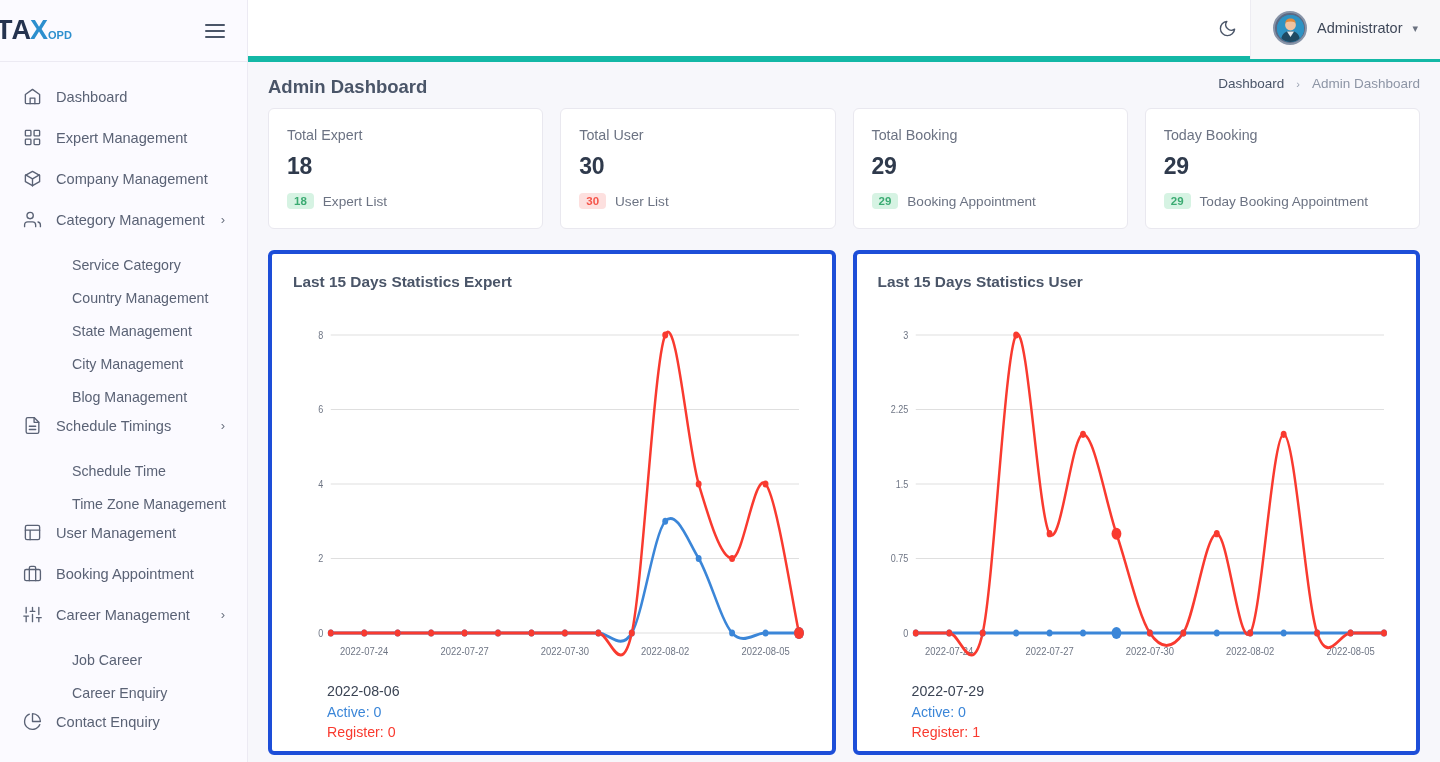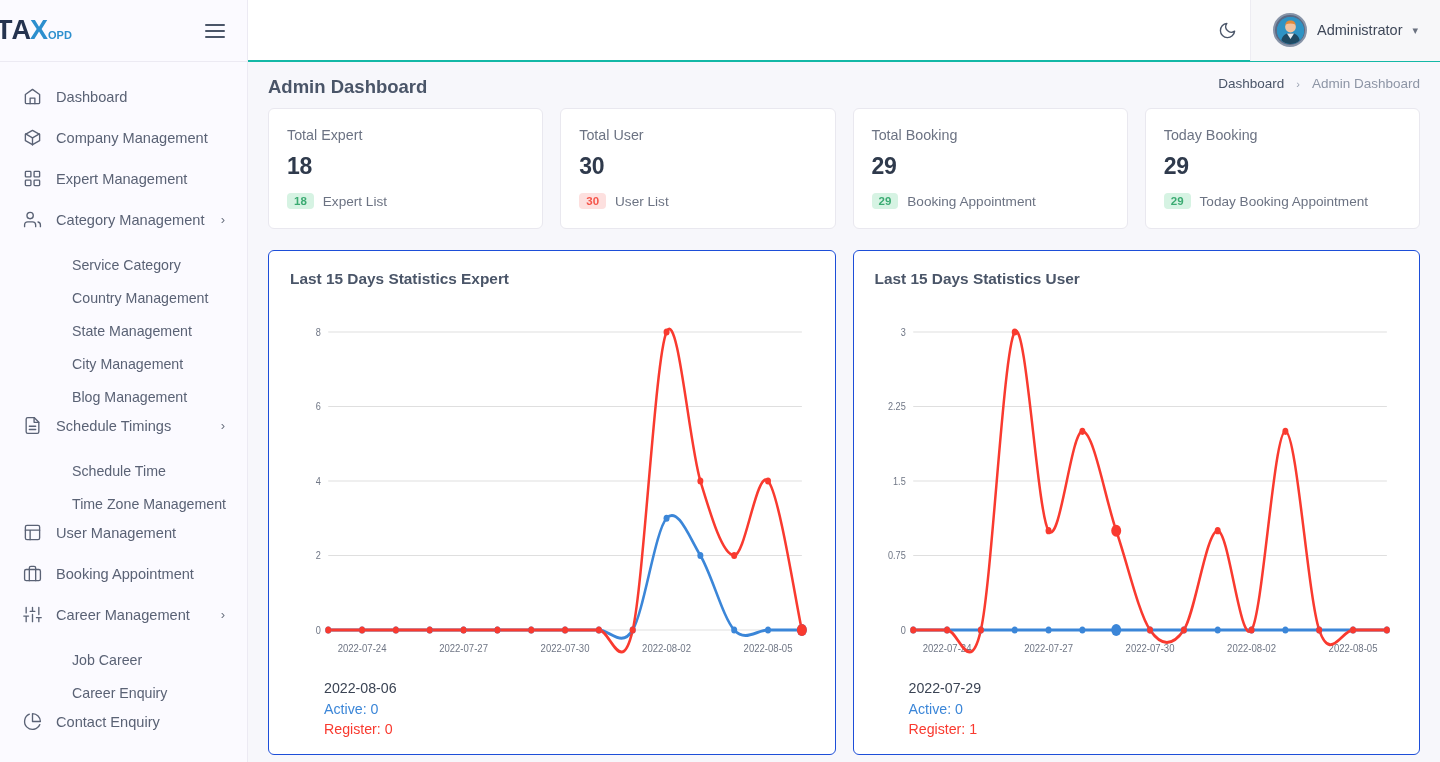--- a/index.html
+++ b/index.html
@@ -56,21 +56,21 @@
   }
   .scroll-ind {
     position: absolute; left: 0; bottom: 0; width: 248px; height: 4px;
   }
 
   
   .main { flex: 1; display: flex; flex-direction: column; min-width: 0; background: #f7f7fb; }
   .topbar {
     height: 62px; background: #fff; flex-shrink: 0;
     display: flex; align-items: center; justify-content: flex-end;
-    border-bottom: 2px solid #14b8a6;
+    border-bottom: 6px solid #14b8a6;
   }
   .moon { width: 46px; display: flex; align-items: center; justify-content: center; cursor: pointer; }
   .profile {
     display: flex; align-items: center; gap: 10px;
     height: 62px; padding: 0 22px 0 22px;
     background: #f7f7f9; border-left: 1px solid #edecf2;
     cursor: pointer;
   }
   .avatar {
     width: 34px; height: 34px; border-radius: 50%;
@@ -99,21 +99,21 @@
     padding: 18px 21px 19px 18px;
   }
   .card .t { font-size: 14.3px; color: #6c7383; margin-bottom: 10px; }
   .card .v { font-size: 23px; font-weight: 700; color: #2f3a4c; margin-bottom: 13px; letter-spacing: -0.3px; }
   .card .f { display: flex; align-items: center; gap: 9px; }
   .badge { font-size: 11.5px; font-weight: 600; padding: 2px 7px; border-radius: 4px; }
   .card .fl { font-size: 13.6px; color: #6c7383; }
 
   .charts { display: grid; grid-template-columns: 1fr 1fr; gap: 17px; margin-top: 21px; }
   .chart-card {
-    background: #fff; border: 1px solid #1d4ed8; border-radius: 6px;
+    background: #fff; border: 4px solid #1d4ed8; border-radius: 6px;
     padding: 19px 21px 16px 21px; height: 505px;
   }
   .chart-title { font-size: 15.4px; font-weight: 700; color: #4a5568; margin-bottom: 6px; }
   .plot { width: 100%; height: 350px; margin-top: 28px; }
   .tip { padding-top: 12px; line-height: 1.45; margin-left: 34px; }
   .tip .d { font-size: 14.2px; color: #3b4454; }
   .tip .a { font-size: 14.2px; }
   .tip .r { font-size: 14.2px; }
 </style>
 </head>
@@ -141,37 +141,37 @@
             <svg width="19" height="19" viewBox="0 0 24 24" fill="none" stroke="currentColor" stroke-width="1.7" stroke-linecap="round" stroke-linejoin="round">
               <path d="M3 9.5 12 3l9 6.5V20a1 1 0 0 1-1 1H4a1 1 0 0 1-1-1z"></path>
               <path d="M9 21v-7h6v7"></path>
             </svg>
           </span>
           <span class="lbl">Dashboard</span>
         </div>
         <div class="nav-item">
           <span class="ic">
             <svg width="19" height="19" viewBox="0 0 24 24" fill="none" stroke="currentColor" stroke-width="1.7" stroke-linecap="round" stroke-linejoin="round">
-              <path d="M21 16V8l-9-5-9 5v8l9 5 9-5z"></path>
-              <path d="M3.3 7.5 12 12.5l8.7-5"></path>
-              <path d="M12 12.5V21.5"></path>
-            </svg>
-          </span>
-          <span class="lbl">Company Management</span>
-        </div>
-        <div class="nav-item">
-          <span class="ic">
-            <svg width="19" height="19" viewBox="0 0 24 24" fill="none" stroke="currentColor" stroke-width="1.7" stroke-linecap="round" stroke-linejoin="round">
               <rect x="3" y="3" width="7" height="7" rx="1"></rect>
               <rect x="14" y="3" width="7" height="7" rx="1"></rect>
               <rect x="3" y="14" width="7" height="7" rx="1"></rect>
               <rect x="14" y="14" width="7" height="7" rx="1"></rect>
             </svg>
           </span>
           <span class="lbl">Expert Management</span>
+        </div>
+        <div class="nav-item">
+          <span class="ic">
+            <svg width="19" height="19" viewBox="0 0 24 24" fill="none" stroke="currentColor" stroke-width="1.7" stroke-linecap="round" stroke-linejoin="round">
+              <path d="M21 16V8l-9-5-9 5v8l9 5 9-5z"></path>
+              <path d="M3.3 7.5 12 12.5l8.7-5"></path>
+              <path d="M12 12.5V21.5"></path>
+            </svg>
+          </span>
+          <span class="lbl">Company Management</span>
         </div>
         <div class="nav-item">
           <span class="ic">
             <svg width="19" height="19" viewBox="0 0 24 24" fill="none" stroke="currentColor" stroke-width="1.7" stroke-linecap="round" stroke-linejoin="round">
               <path d="M16 21v-2a4 4 0 0 0-4-4H6a4 4 0 0 0-4 4v2"></path>
               <circle cx="9" cy="7" r="4"></circle>
               <path d="M22 21v-2a4 4 0 0 0-3-3.87"></path>
             </svg>
           </span>
           <span class="lbl">Category Management</span>

